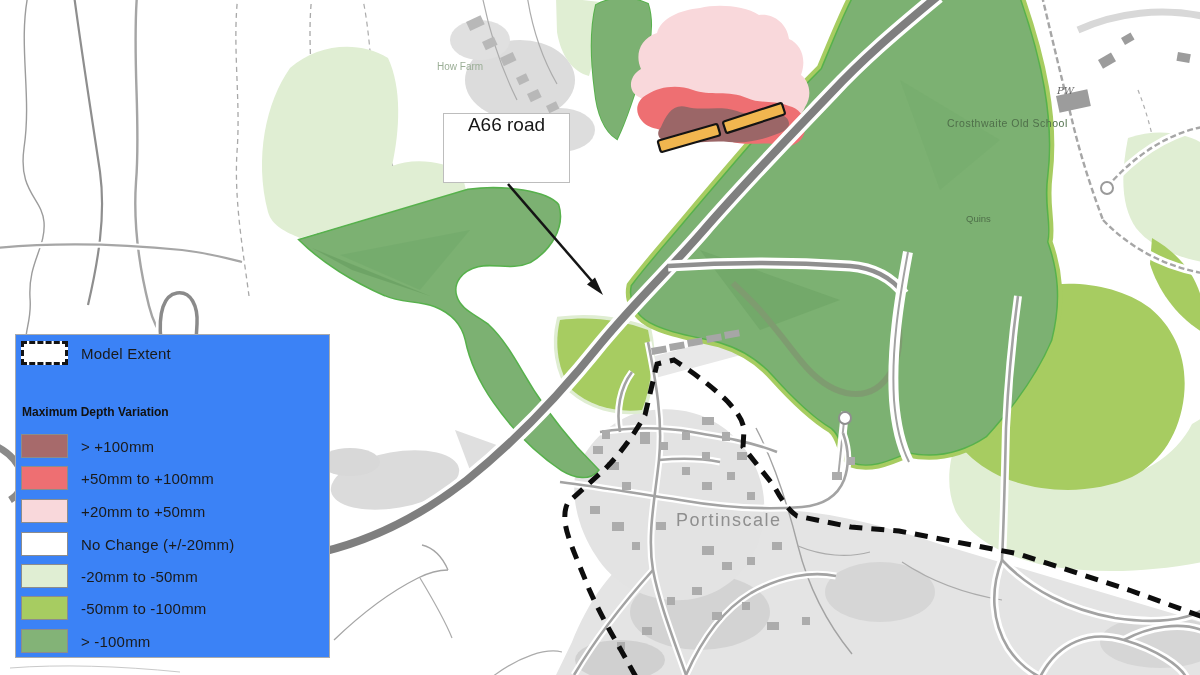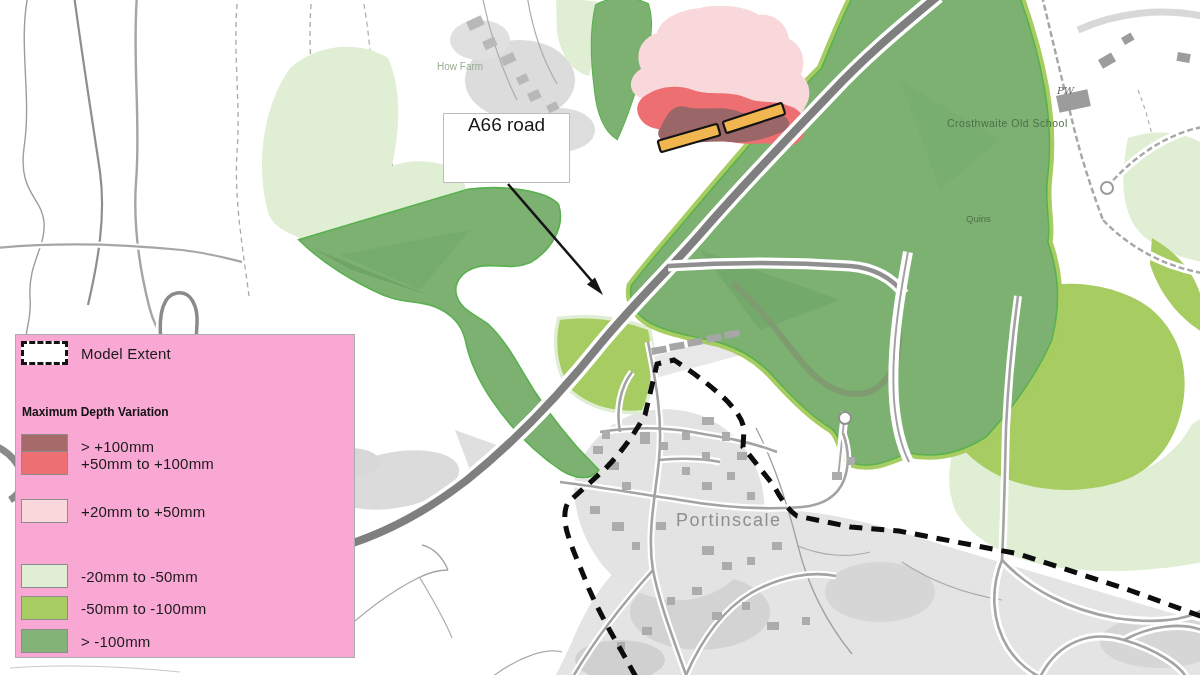--- a/index.html
+++ b/index.html
@@ -1,20 +1,20 @@
 <!DOCTYPE html>
 <html><head>
 <meta charset="utf-8">
 <style>
   html,body{margin:0;padding:0;background:#fff;}
   #stage{position:relative;width:1200px;height:675px;overflow:hidden;background:#fff;
          font-family:"Liberation Sans",sans-serif;padding-left:14px;}
   #map-svg{position:absolute;left:0;top:0;}
   
-  #legend{position:absolute;left:15px;top:334px;width:340px;height:324px;background:#f9a8d4;
+  #legend{position:absolute;left:15px;top:334px;width:315px;height:324px;background:#3b82f6;
           border:1px solid #ABABAB;box-sizing:border-box;}
   .lrow{position:absolute;left:5px;display:flex;align-items:center;gap:13px;height:24px;white-space:nowrap;}
   .lsw{width:47px;height:24px;box-sizing:border-box;border:1.5px solid #8C8C8C;flex:0 0 auto;background:#fff;}
   .lsw.dashed{border:3px dashed #131313;background:#fff;}
   .ltext{font-size:15px;color:#1A1A1A;letter-spacing:.2px;}
   .ltitle{position:absolute;left:6px;font-size:12px;font-weight:bold;color:#111;white-space:nowrap;}
   
   #a66-box{position:absolute;left:443px;top:113px;width:127px;height:70px;background:#fff;
            border:1px solid #BDBDBD;box-sizing:border-box;display:flex;justify-content:center;}
   #a66-box span{font-size:19px;color:#161616;}
@@ -253,28 +253,32 @@
   <div id="legend">
     <div class="lrow" style="top:6px">
       <span class="lsw dashed"></span>
       <span class="ltext">Model Extent</span>
     </div>
     <div class="ltitle" style="top:70px">Maximum Depth Variation</div>
     <div class="lrow" style="top:99px">
       <span class="lsw" style="background: rgb(167, 106, 107);"></span>
       <span class="ltext">&gt; +100mm</span>
     </div>
-    <div class="lrow" style="top:116px">
+    <div class="lrow" style="top:131px">
       <span class="lsw" style="background: rgb(238, 111, 114);"></span>
       <span class="ltext">+50mm to +100mm</span>
     </div>
     <div class="lrow" style="top:164px">
       <span class="lsw" style="background: rgb(249, 216, 219);"></span>
       <span class="ltext">+20mm to +50mm</span>
     </div>
+    <div class="lrow" style="top:197px">
+      <span class="lsw" style="background: rgb(255, 255, 255);"></span>
+      <span class="ltext">No Change (+/-20mm)</span>
+    </div>
     <div class="lrow" style="top:229px">
       <span class="lsw" style="background: rgb(224, 238, 211);"></span>
       <span class="ltext">-20mm to -50mm</span>
     </div>
     <div class="lrow" style="top:261px">
       <span class="lsw" style="background: rgb(167, 204, 97);"></span>
       <span class="ltext">-50mm to -100mm</span>
     </div>
     <div class="lrow" style="top:294px">
       <span class="lsw" style="background: rgb(131, 179, 119);"></span>

